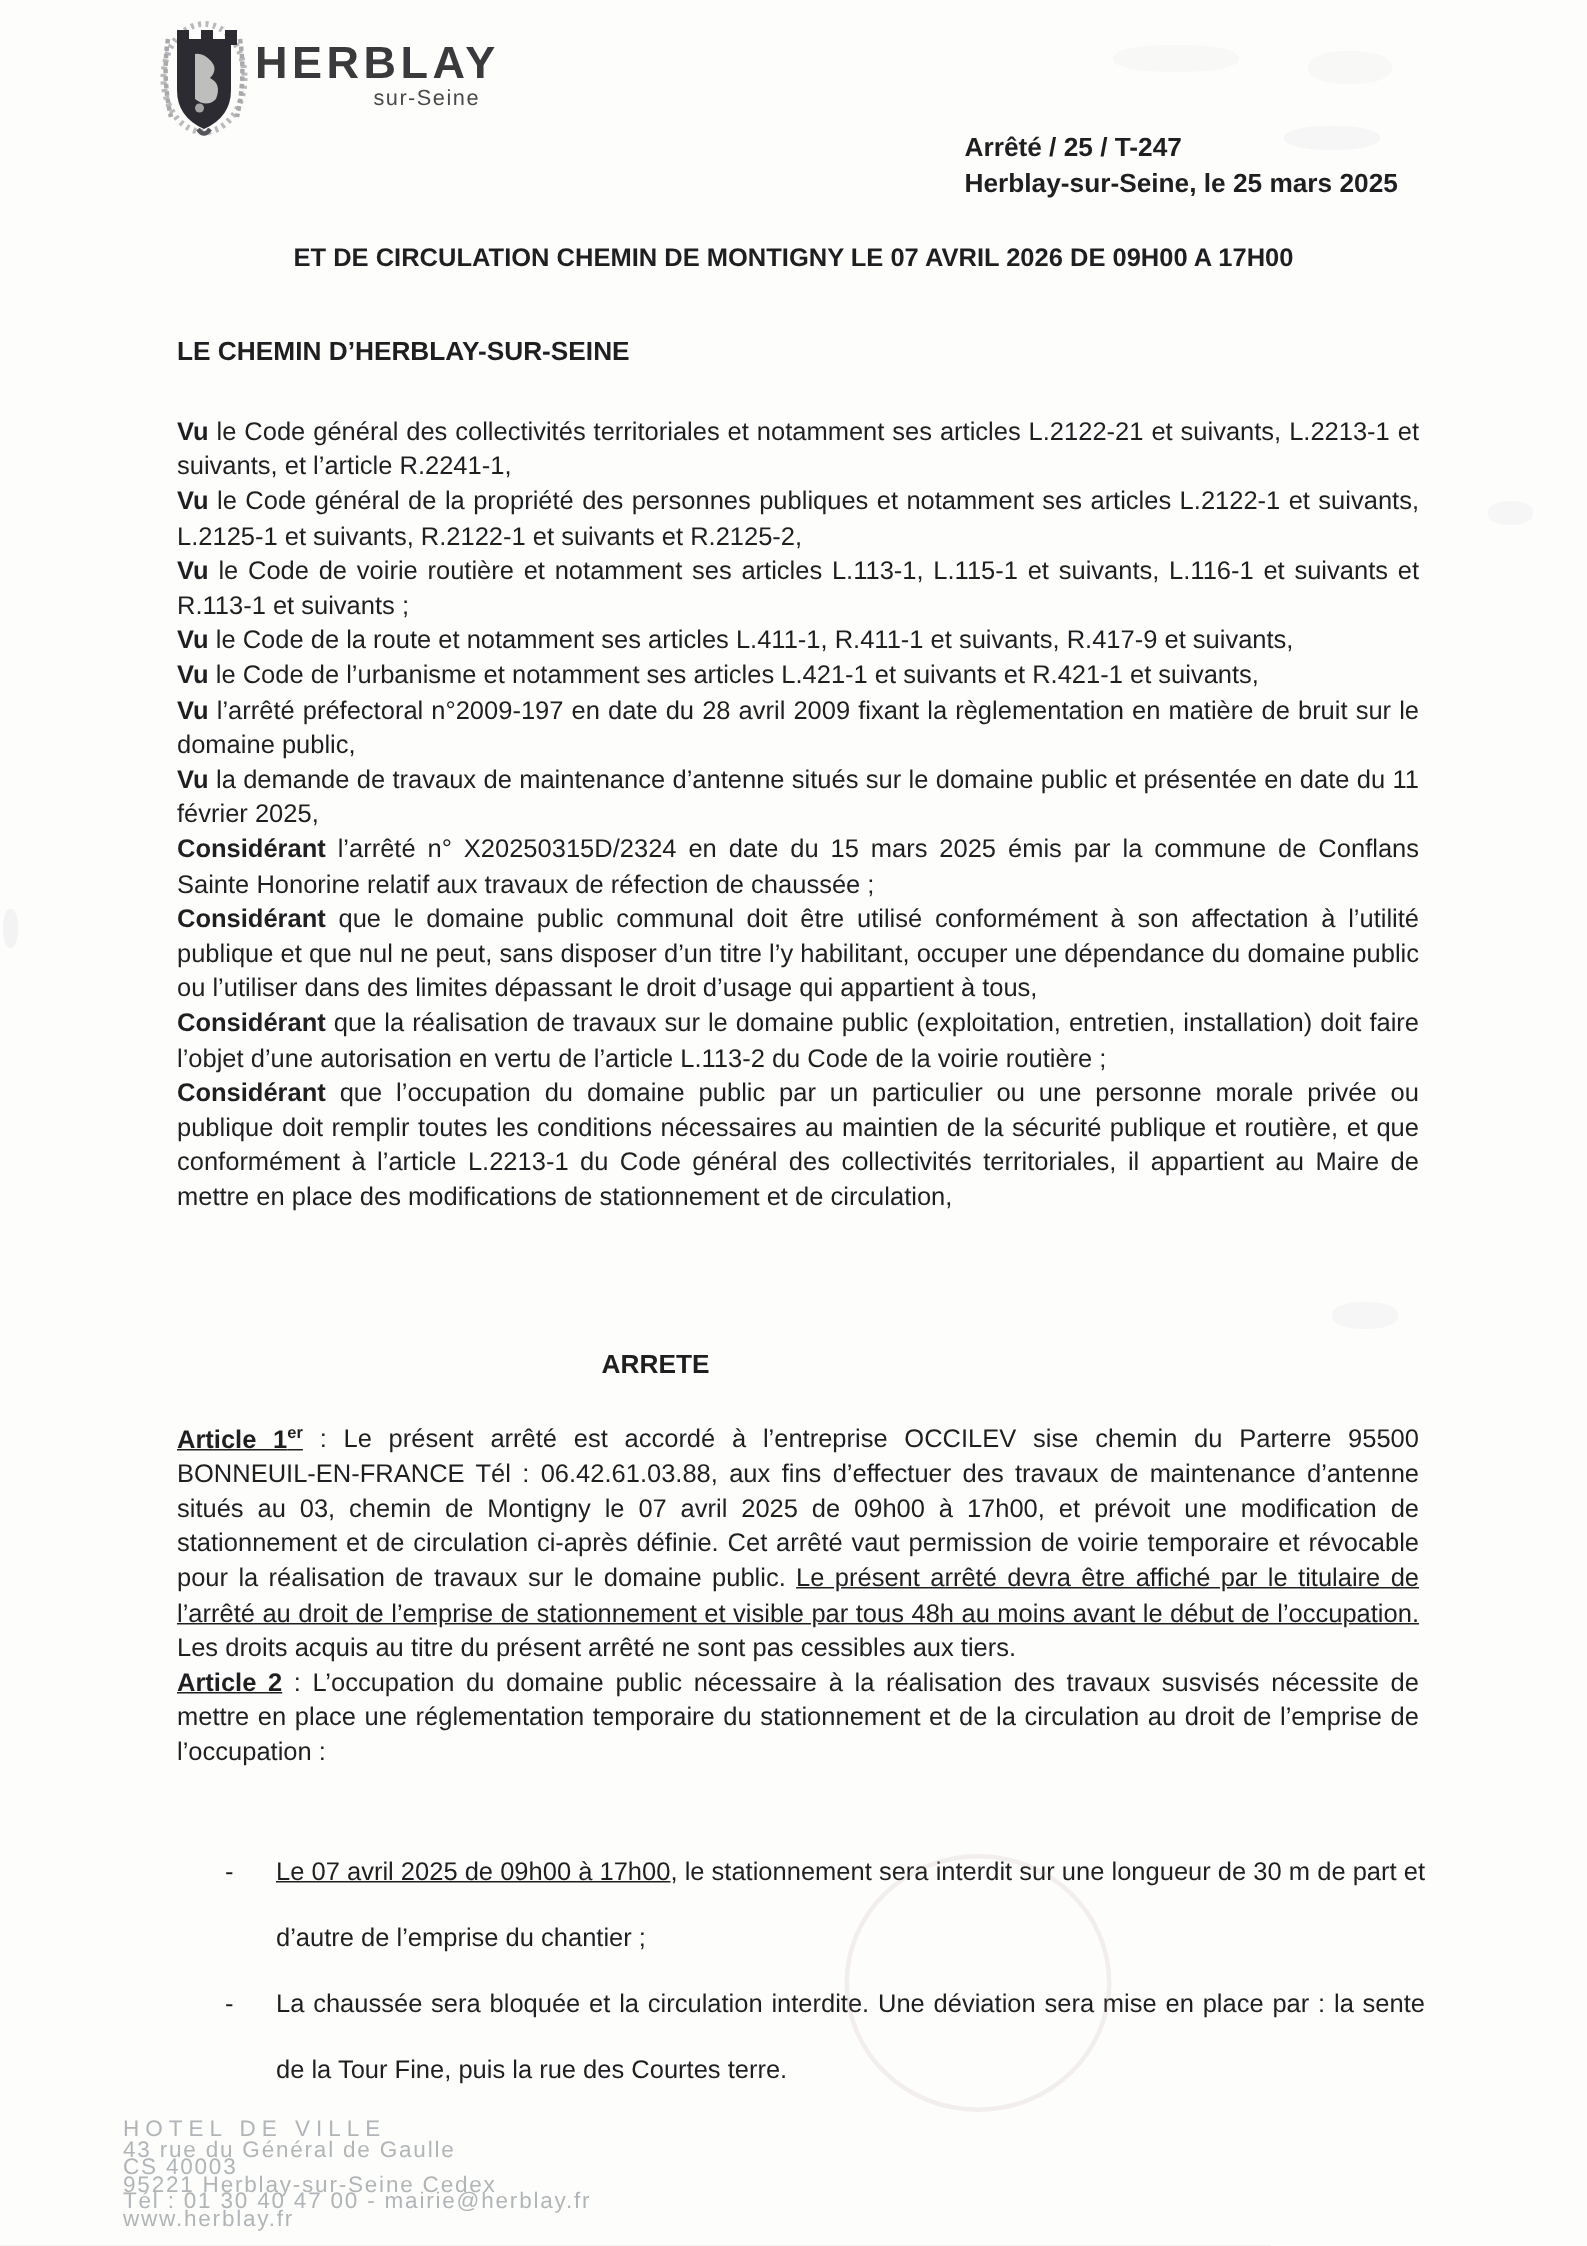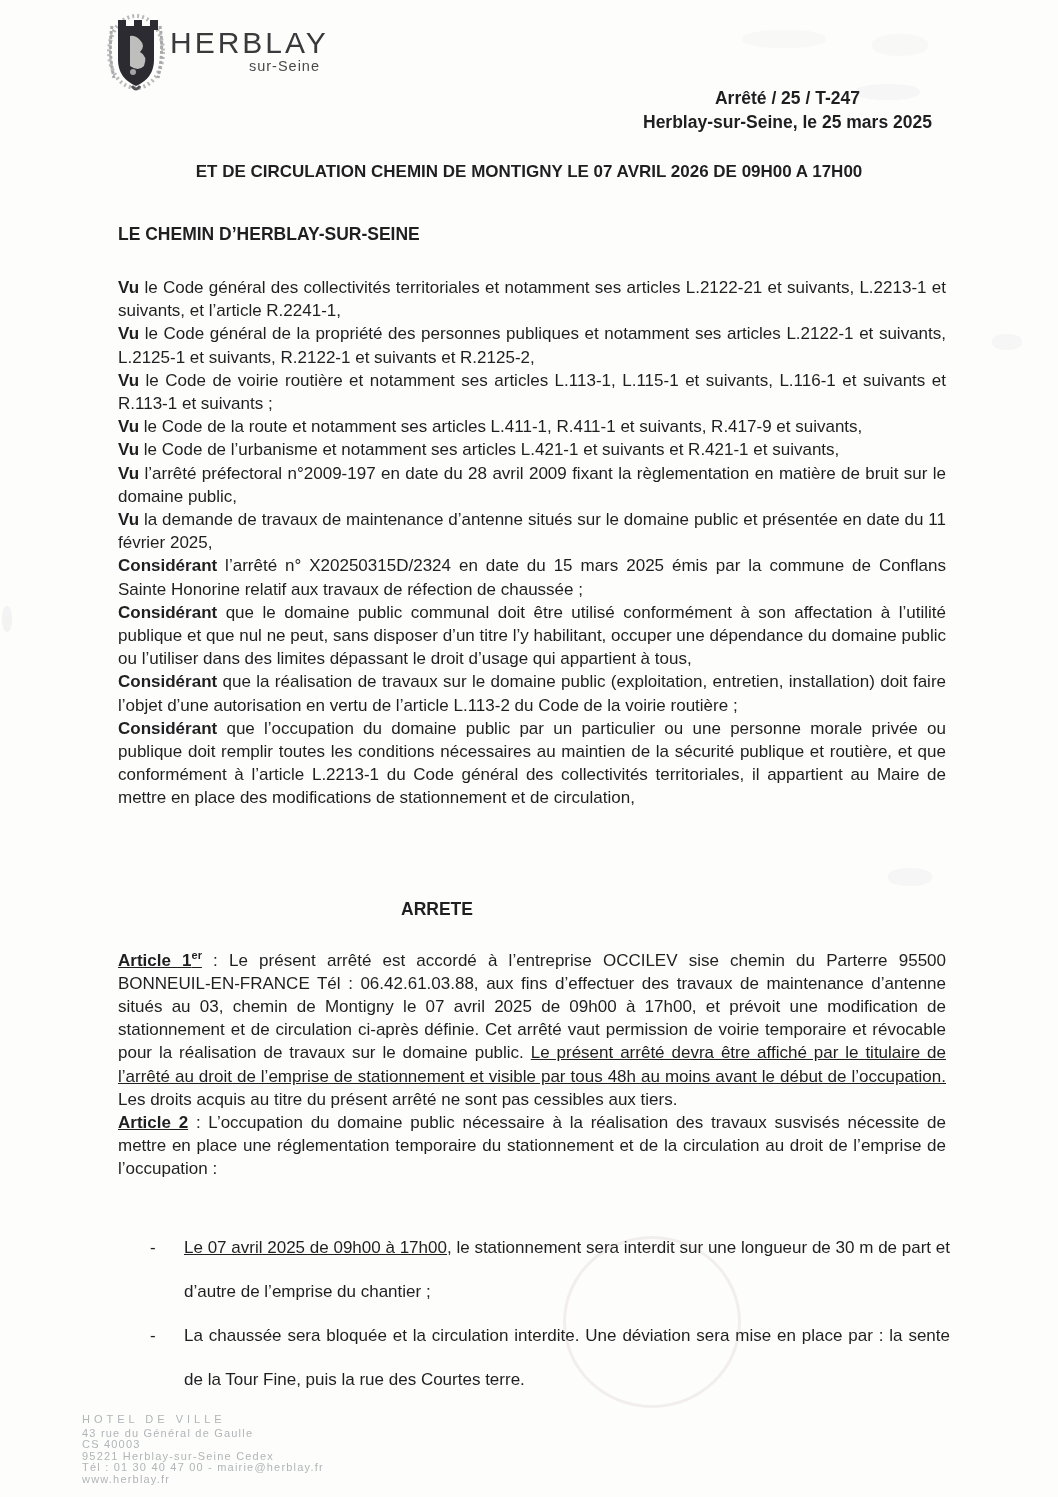--- a/index.html
+++ b/index.html
@@ -9,29 +9,29 @@
     margin:0 auto;
     background:#fdfdfc;
     font-family:"Liberation Sans", sans-serif;
     color:#1f1f21;
     overflow:hidden;
   }
   
   .crest{position:absolute;left:106px;top:12px;width:60px;height:82px;}
   .wordmark{
     position:absolute;left:170px;top:26px;
-    font-size:30px;letter-spacing:3px;color:#3a3a3c;font-weight:400;
+    font-size:30px;letter-spacing:3px;color:#3a3a3c;font-weight:700;
   }
   .wordmark-sub{
     position:absolute;left:170px;top:58px;width:150px;
     text-align:right;font-size:14.5px;color:#4a4a4c;letter-spacing:1px;
   }
   .ref-block{
     position:absolute;left:643px;top:86px;
-    font-weight:700;font-size:17.5px;line-height:24px;white-space:nowrap;text-align:center;
+    font-weight:700;font-size:17.5px;line-height:24px;white-space:nowrap;
   }
   
   .doc-title{
     position:absolute;left:64px;top:158px;width:930px;
     text-align:center;font-weight:700;font-size:17px;line-height:28px;
   }
   .salutation{
     position:absolute;left:118px;top:224px;
     font-weight:700;font-size:17.5px;
   }
@@ -58,21 +58,21 @@
   .bullets{
     position:absolute;left:150px;top:1226px;width:800px;
     font-size:17px;line-height:44px;
   }
   .bullet{display:flex;margin:0;}
   .dash{width:34px;flex:none;}
   .btext{flex:1;text-align:justify;}
   
   .footer{
     position:absolute;left:82px;top:1414px;
-    color:#b1b5b7;font-size:11px;line-height:11.5px;
+    color:#b1b5b7;font-size:15px;line-height:11.5px;
   }
   .footer .f1{letter-spacing:4px;margin-bottom:2px;}
   .footer div{letter-spacing:1.2px;}
   
   .stamp{
     position:absolute;left:563px;top:1236px;width:172px;height:166px;
     border:3px solid rgba(175,150,150,0.14);border-radius:50%;
     pointer-events:none;
   }
   .blob{position:absolute;background:#9aa0a4;border-radius:45%;pointer-events:none;}

